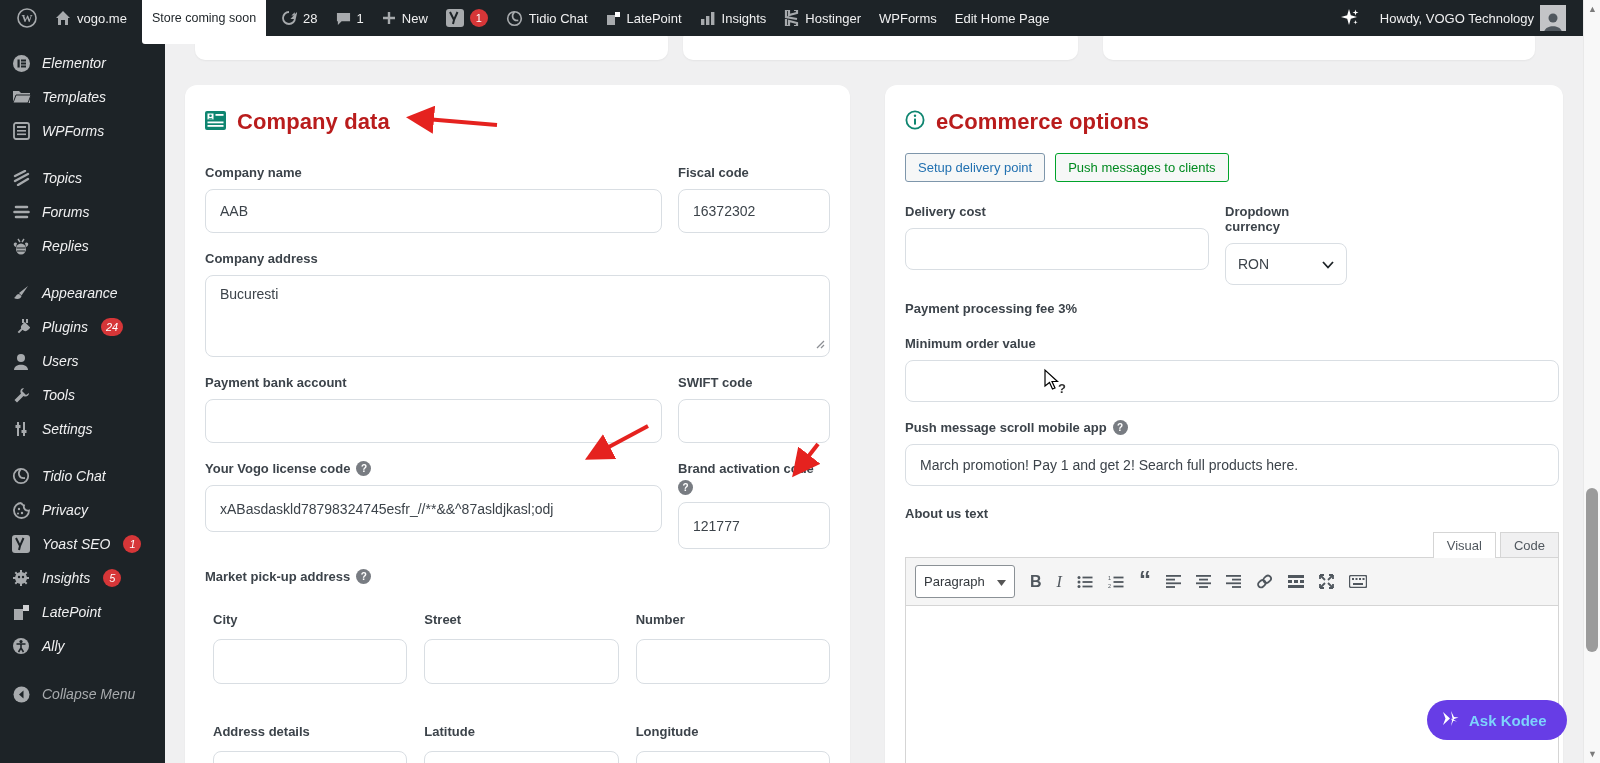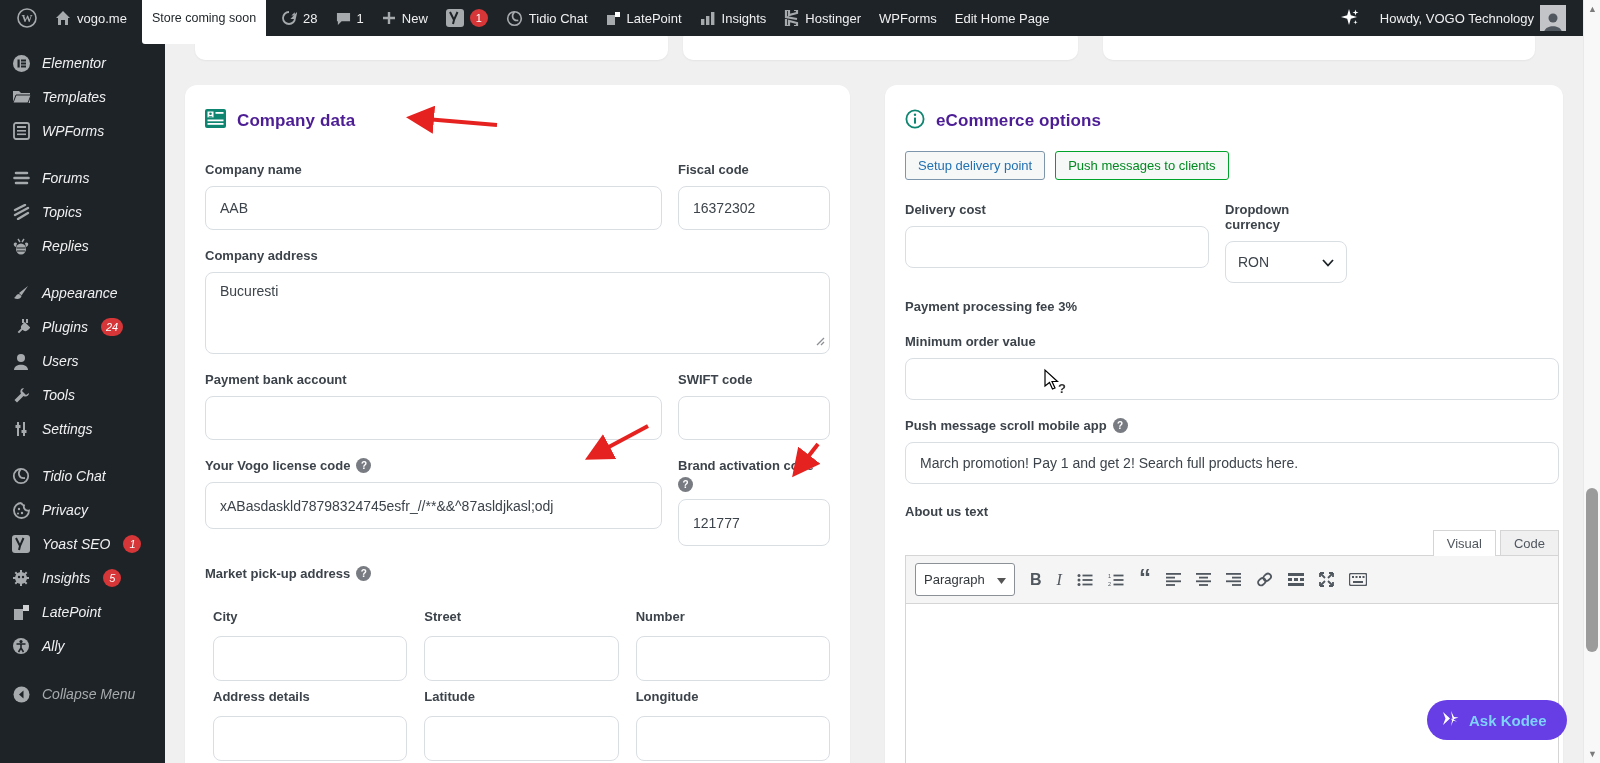--- a/index.html
+++ b/index.html
@@ -32,34 +32,34 @@
   .sb-gap { height:13px; }
   .sb-badge { background:#d63638; color:#fff; border-radius:9px; min-width:18px; height:18px; padding:0 5px; font-size:11px; display:inline-flex; align-items:center; justify-content:center; margin-left:2px; }
   .sb-collapse { color:#a7aaad; margin-top:14px; }
   
   #content { position:absolute; left:165px; top:36px; right:17px; bottom:0; }
   .topcard { position:absolute; top:-8px; height:32px; background:#fff; border-radius:10px; box-shadow:0 1px 2px rgba(0,0,0,.05); }
   .panel { position:absolute; top:49px; background:#fff; border-radius:12px; box-shadow:0 1px 2px rgba(0,0,0,.05); padding:20px; }
   #panel-company { left:20px; width:665px; height:720px; }
   #panel-ecom { left:720px; width:678px; height:720px; }
   .phead { display:flex; align-items:center; gap:11px; margin:4px 0 30px; }
-  .ptitle { font-size:17px; font-weight:700; color:#4c1d95; letter-spacing:.1px; }
+  .ptitle { font-size:22px; font-weight:700; color:#b91c1c; letter-spacing:.1px; }
   label.f { display:block; font-size:13px; font-weight:700; color:#3c434a; margin-bottom:9px; }
   .inp {
     width:100%; height:44px; border:1px solid #d9dee3; border-radius:8px;
     padding:0 14px; font-family:"Liberation Sans",sans-serif; font-size:14px; color:#3c434a; background:#fff; outline:none;
   }
   .frow { display:flex; gap:16px; margin-bottom:18px; }
   .col-main { width:457px; }
   .col-side { width:152px; }
   .ta { position:relative; width:100%; height:82px; border:1px solid #d9dee3; border-radius:8px; padding:10px 14px; font-size:14px; color:#3c434a; background:#fff; }
   .grip { position:absolute; right:4px; bottom:4px; }
   .help { width:15px; height:15px; border-radius:50%; background:#787c82; color:#fff; font-size:10px; font-weight:700; display:inline-flex; align-items:center; justify-content:center; vertical-align:middle; margin-left:6px; }
   .lblrow { display:flex; align-items:center; }
-  .addr-grid { display:flex; gap:17px; padding-left:8px; margin-bottom:8px; }
+  .addr-grid { display:flex; gap:17px; padding-left:8px; margin-bottom:40px; }
   .addr-col { width:195px; }
   .addr-col .inp { height:45px; }
   
   .btnrow { display:flex; gap:10px; margin:0 0 22px; }
   .btn { height:29px; padding:0 12px; border-radius:3px; background:#f6f7f7; font-size:13px; display:inline-flex; align-items:center; cursor:pointer;text-align:right; }
   .btn-blue { color:#2271b1; border:1px solid #7e96ab; }
   .btn-green { color:#008a20; border:1px solid #00a32a; }
   .ecom-grid { display:flex; gap:16px; margin-bottom:16px; }
   .ecol-a { width:304px; } .ecol-b { width:122px; }
   .inp-sm { height:42px; }
@@ -235,32 +235,32 @@
           <rect x="4" y="8" width="9" height="1.6" fill="#a7aaad"></rect>
           <rect x="4" y="11.5" width="9" height="1.6" fill="#a7aaad"></rect>
         </svg>
       </span>
     <span>WPForms</span>
   </div>
   <div class="sb-gap"></div>
   <div class="sb-item">
     <span class="sb-ico">
         <svg width="17" height="16" viewBox="0 0 17 16">
+          <path d="M2 6 L12 1 M2 11 L15 4 M5 15 L15 9" stroke="#a7aaad" stroke-width="2.4" stroke-linecap="round"></path>
+        </svg>
+      </span>
+    <span>Topics</span>
+  </div>
+  <div class="sb-item">
+    <span class="sb-ico">
+        <svg width="17" height="16" viewBox="0 0 17 16">
           <path d="M3 3 H14 M1.5 8 H15.5 M3 13 H14" stroke="#a7aaad" stroke-width="2.6" stroke-linecap="round"></path>
         </svg>
       </span>
     <span>Forums</span>
-  </div>
-  <div class="sb-item">
-    <span class="sb-ico">
-        <svg width="17" height="16" viewBox="0 0 17 16">
-          <path d="M2 6 L12 1 M2 11 L15 4 M5 15 L15 9" stroke="#a7aaad" stroke-width="2.4" stroke-linecap="round"></path>
-        </svg>
-      </span>
-    <span>Topics</span>
   </div>
   <div class="sb-item">
     <span class="sb-ico">
         <svg width="18" height="17" viewBox="0 0 18 17">
           <ellipse cx="9" cy="11" rx="5" ry="5.5" fill="#a7aaad"></ellipse>
           <path d="M4 9 C0 7 2 3 5 5 M14 9 C18 7 16 3 13 5" fill="#a7aaad"></path>
           <path d="M6 1 L8 4 M12 1 L10 4" stroke="#a7aaad" stroke-width="1.4"></path>
           <path d="M4.5 10 H13.5 M5 13 H13" stroke="#1d2327" stroke-width="1.2"></path>
         </svg>
       </span>

